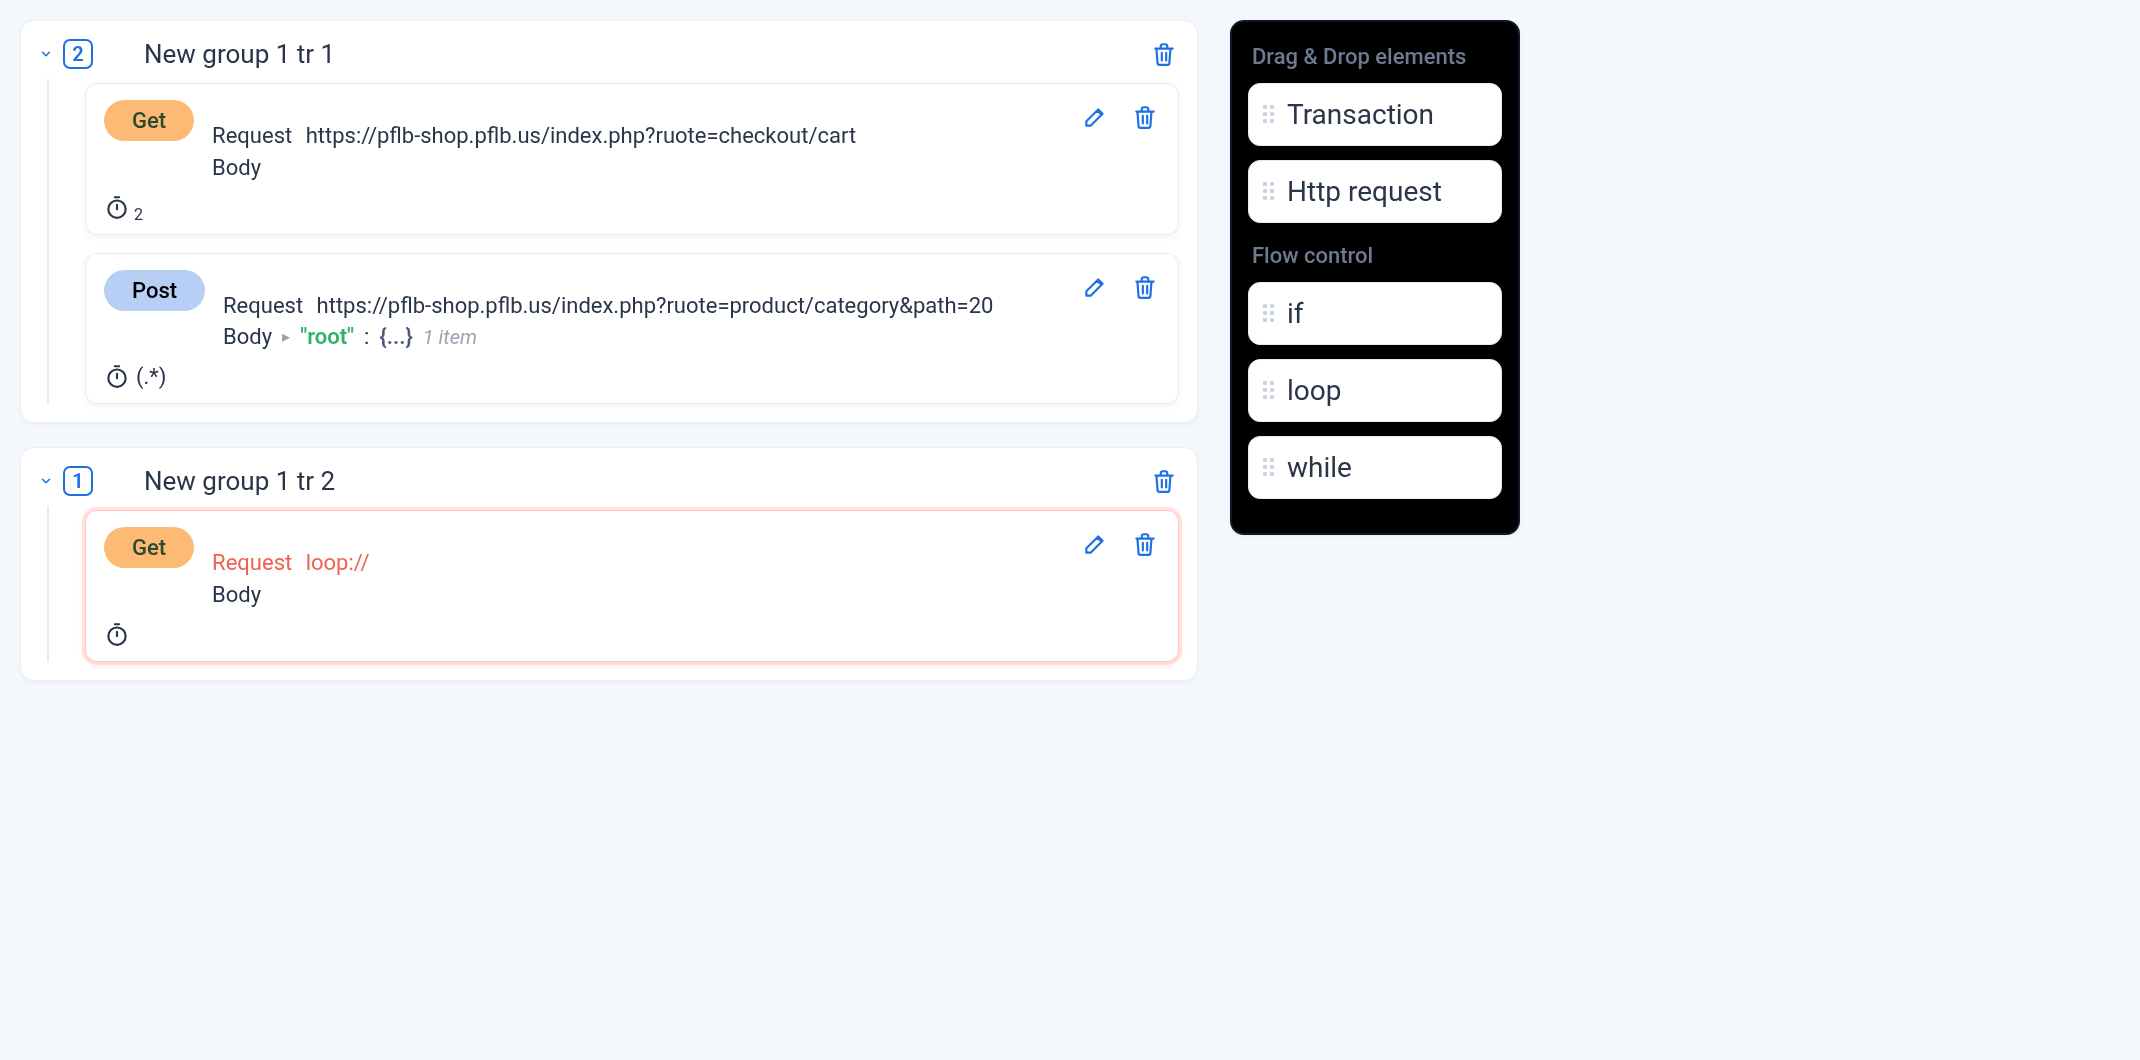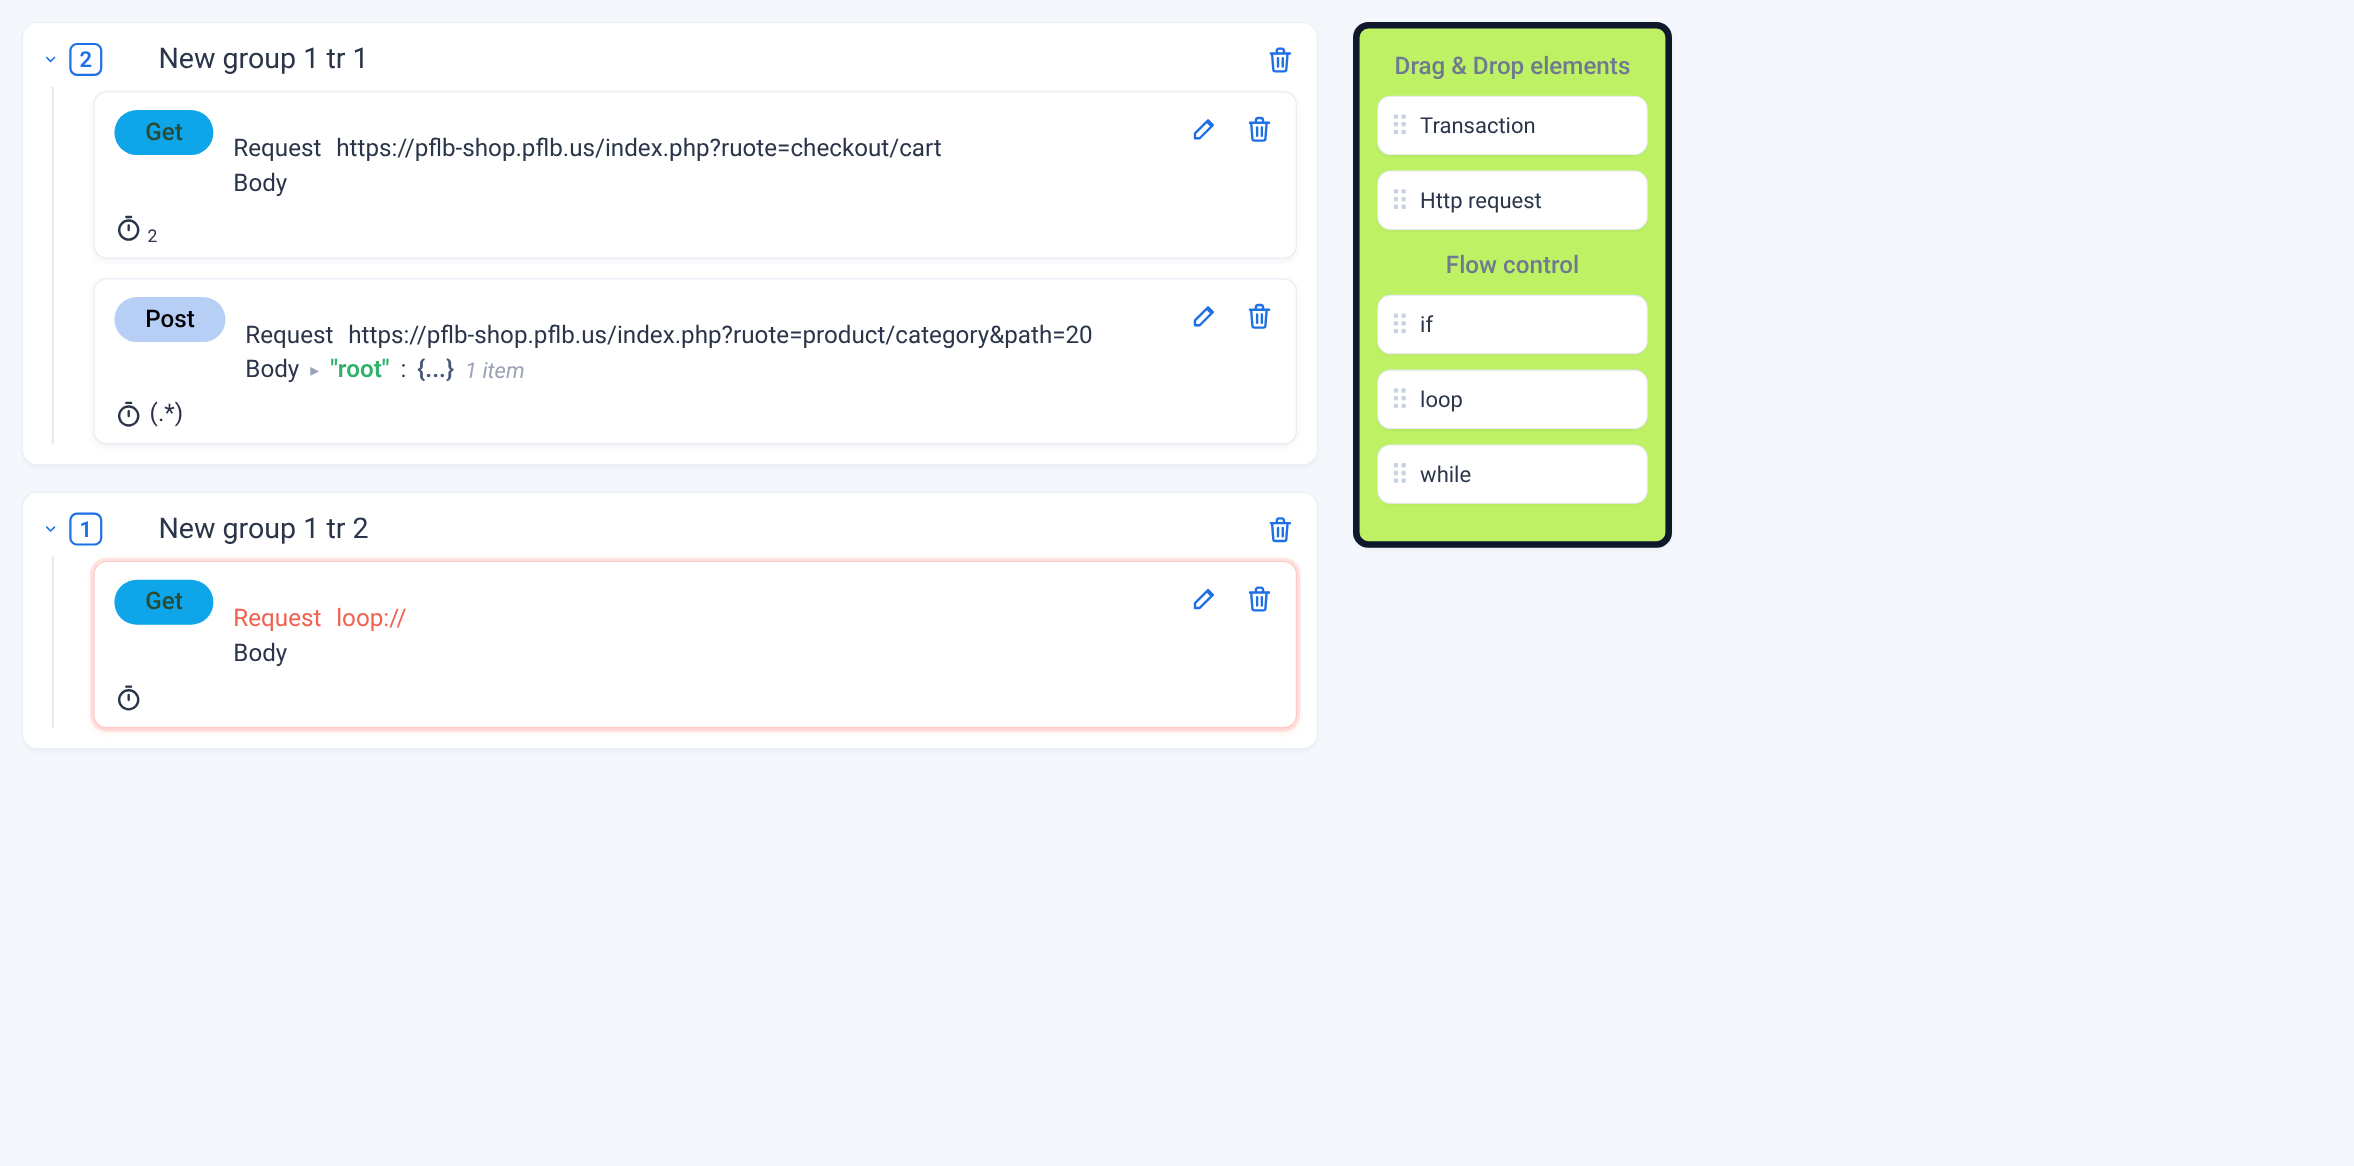--- a/index.html
+++ b/index.html
@@ -93,61 +93,60 @@
     gap: 18px;
   }
   .method-pill {
     font-size: 22px;
     font-weight: 500;
     padding: 8px 28px;
     border-radius: 22px;
     display:inline-block;
     margin-top: 2px;
   }
-  .method-get { background:#0ea5e9; color:#2a4a32; }
+  .method-get { background:#fdba74; color:#2a4a32; }
   .method-post { background:#b7cff5; color:#000000; }
 
   .request-text-col { flex:1; display:flex; flex-direction:column; gap:4px; }
   .request-line { font-size: 22px; color:#2a3549; line-height:1.35;margin-top:23px; }
   .request-line .label { margin-right: 8px; }
   .request-line.error-text { color:#f0614f; }
   .body-line { font-size: 22px; color:#2a3549; display:flex; align-items:center; gap:10px;text-align:right; }
   .body-line .tri { color:#9aa3b5; font-size:16px;}
   .body-line .key { color:#2fb36a; font-weight:600;}
   .body-line .brace { color:#4a5a78; font-weight:600;}
   .body-line .count { color:#9aa3b5; font-style:italic; font-size:20px;}
   .actions-col { display:flex; gap:20px; align-items:flex-start; padding-top:4px;}
 
   .footer-row { display:flex; align-items:center; gap:6px; margin-top:14px; font-size:22px; color:#2a3549; }
   .footer-row .timer-icon { width:26px; height:26px; display:inline-flex; }
   .footer-row .sub { font-size:16px; position:relative; top:8px; left:-2px;}
 
   
   .side-card {
-    background:#bef264;
-    border:6px solid #0f172a;
+    background:#000000;
+    border:2px solid #0f172a;
     border-radius:14px;
     padding: 16px 16px 18px 16px;
     box-shadow: 0 2px 4px rgba(30,50,90,0.04);
-    text-align: center;
   }
   .side-heading {
     font-size: 22px;
     color:#6f7a90;
     font-weight:500;
     padding: 6px 4px 14px 4px;
   }
   .palette-item {
     border:1px solid #e5eaf3;
     border-radius: 12px;
     padding: 14px 14px;
     display:flex;
     align-items:center;
     gap: 10px;
-    font-size: 20px;
+    font-size: 28px;
     color:#2a3549;
     margin-bottom: 14px;
     cursor:grab;
     background:#fff;
     box-shadow: 0 1px 2px rgba(30,50,90,0.04);
   }
   .palette-item:last-child { margin-bottom: 16px; }
   .drag-dots {
     width: 14px; height: 20px;
     display:inline-grid;

